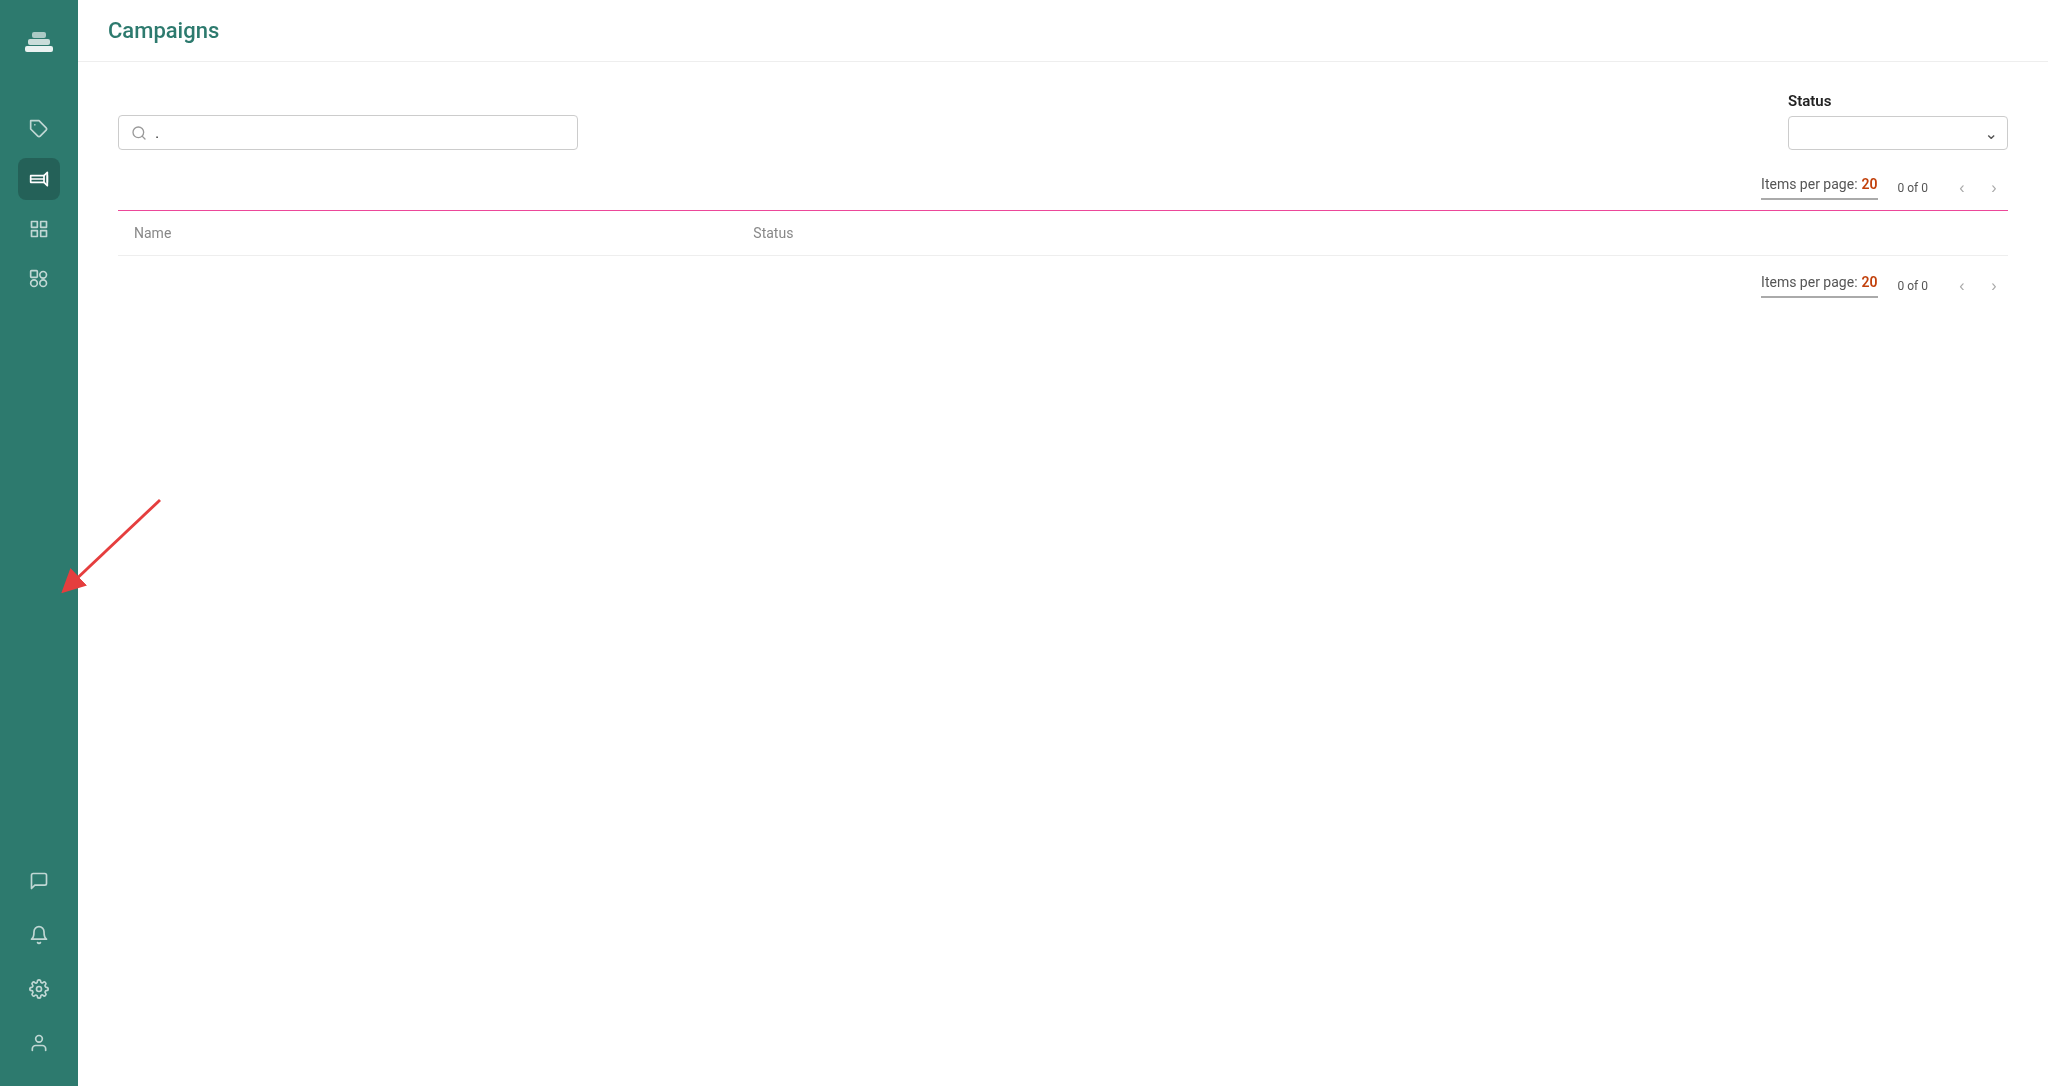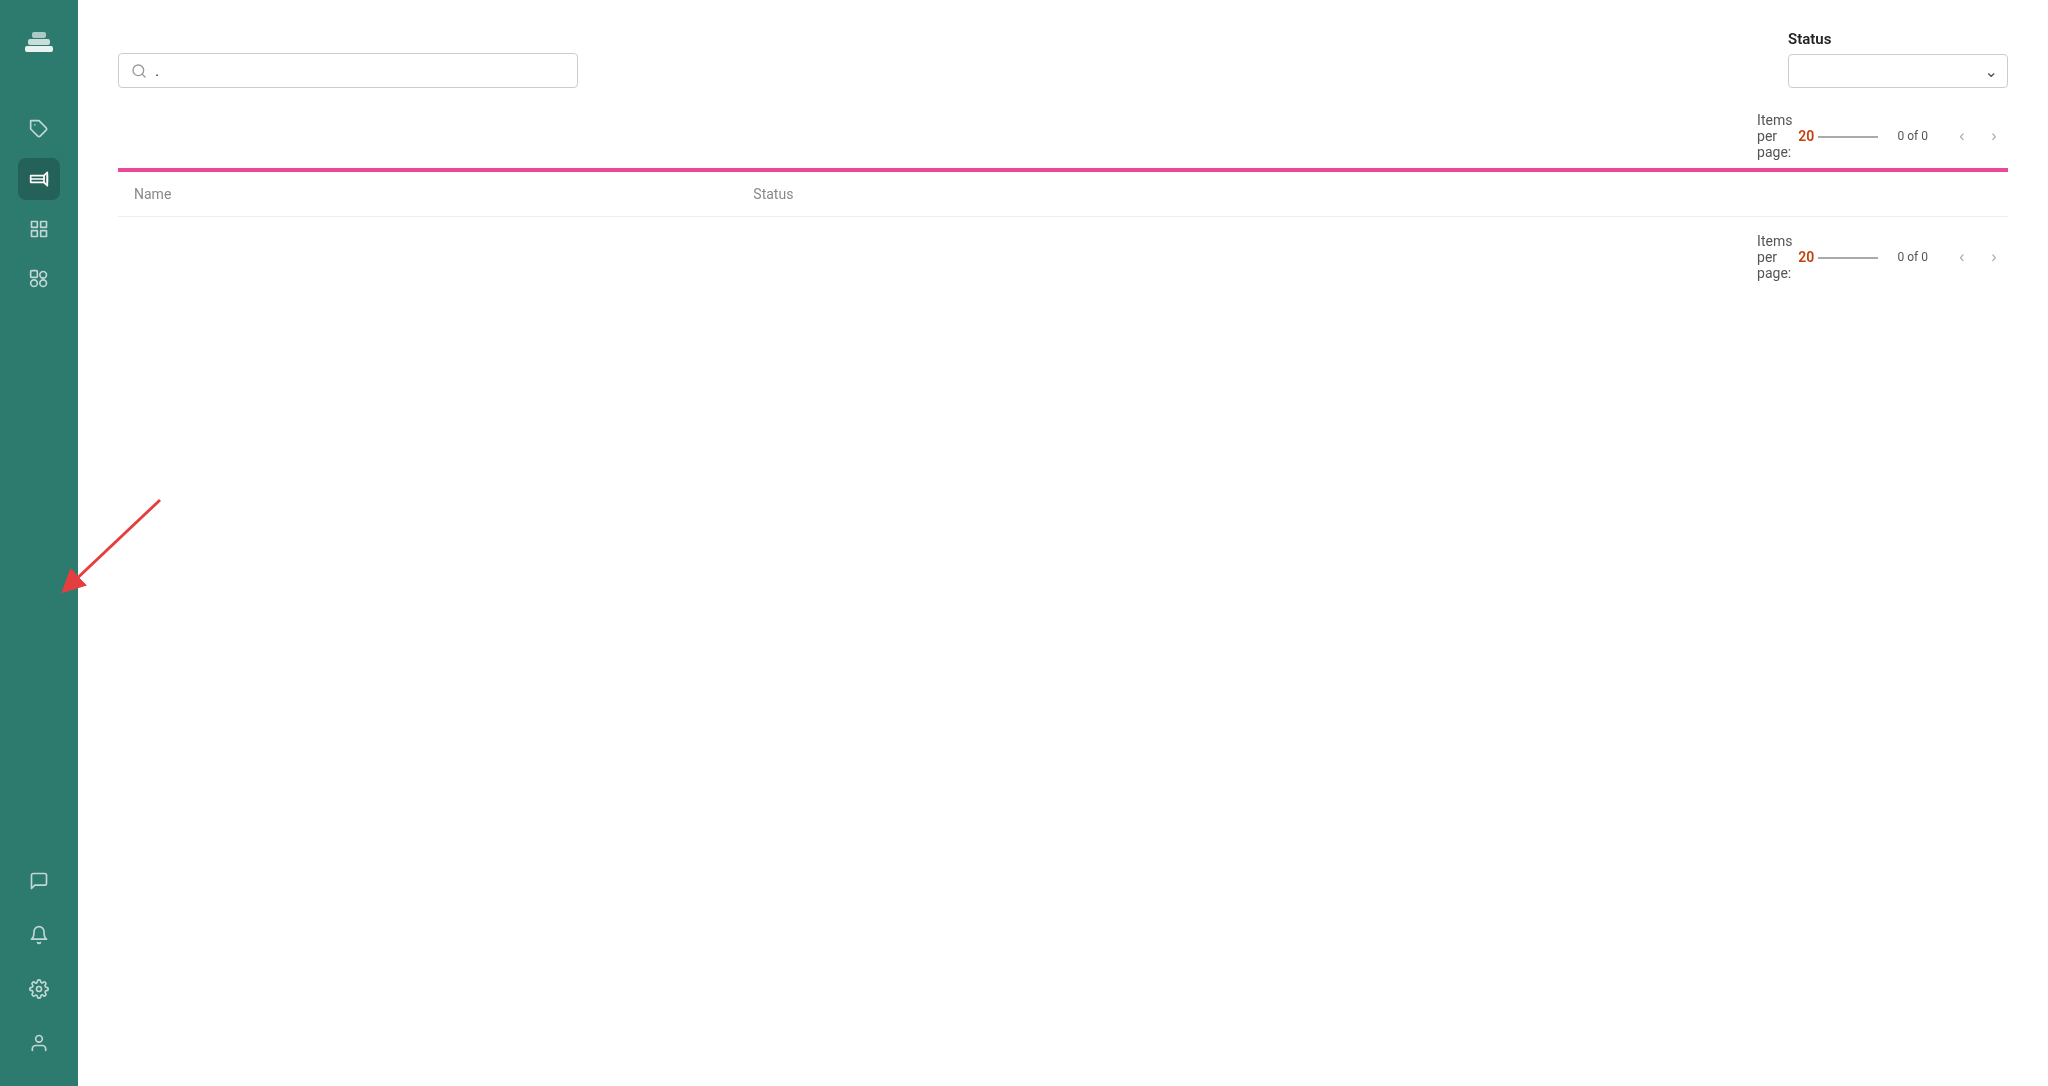--- a/index.html
+++ b/index.html
@@ -163,21 +163,21 @@
       gap: 20px;
       margin-bottom: 8px;
     }
 
     .items-per-page {
       font-size: 14px;
       color: #555;
       display: flex;
       align-items: center;
       gap: 4px;
-      flex-direction: row;
+      flex-direction: column;
     }
 
     .items-per-page-inner {
       display: flex;
       align-items: center;
       gap: 4px;
     }
 
     .items-per-page-num {
       font-weight: 600;
@@ -210,21 +210,21 @@
       display: flex;
       align-items: center;
       justify-content: center;
       color: #aaa;
       font-size: 16px;
       border-radius: 4px;
     }
 
     
     .table-container {
-      border-top: 4px solid #ec4899;
+      border-top: 1px solid #ec4899;
     }
 
     .table-header {
       display: grid;
       grid-template-columns: 1fr 1fr 1fr;
       padding: 14px 16px;
       border-bottom: 1px solid #eee;
     }
 
     .table-header-cell {
@@ -312,20 +312,23 @@
     <div class="sidebar-icon">
       <svg width="20" height="20" viewBox="0 0 24 24" fill="none" stroke="currentColor" stroke-width="2" stroke-linecap="round" stroke-linejoin="round">
         <path d="M20 21v-2a4 4 0 0 0-4-4H8a4 4 0 0 0-4 4v2"></path>
         <circle cx="12" cy="7" r="4"></circle>
       </svg>
     </div>
   </div>
 </div>
 
 <div class="main-content">
+  <div class="top-bar">
+    <h1 class="page-title">Campaigns</h1>
+  </div>
 
   <div class="content-area">
 
     <div class="filter-row">
       <div class="search-container">
         <svg width="16" height="16" viewBox="0 0 24 24" fill="none" stroke="#999" stroke-width="2" stroke-linecap="round" stroke-linejoin="round">
           <circle cx="11" cy="11" r="8"></circle>
           <line x1="21" y1="21" x2="16.65" y2="16.65"></line>
         </svg>
         <input type="text" class="search-input" value="." style="">

